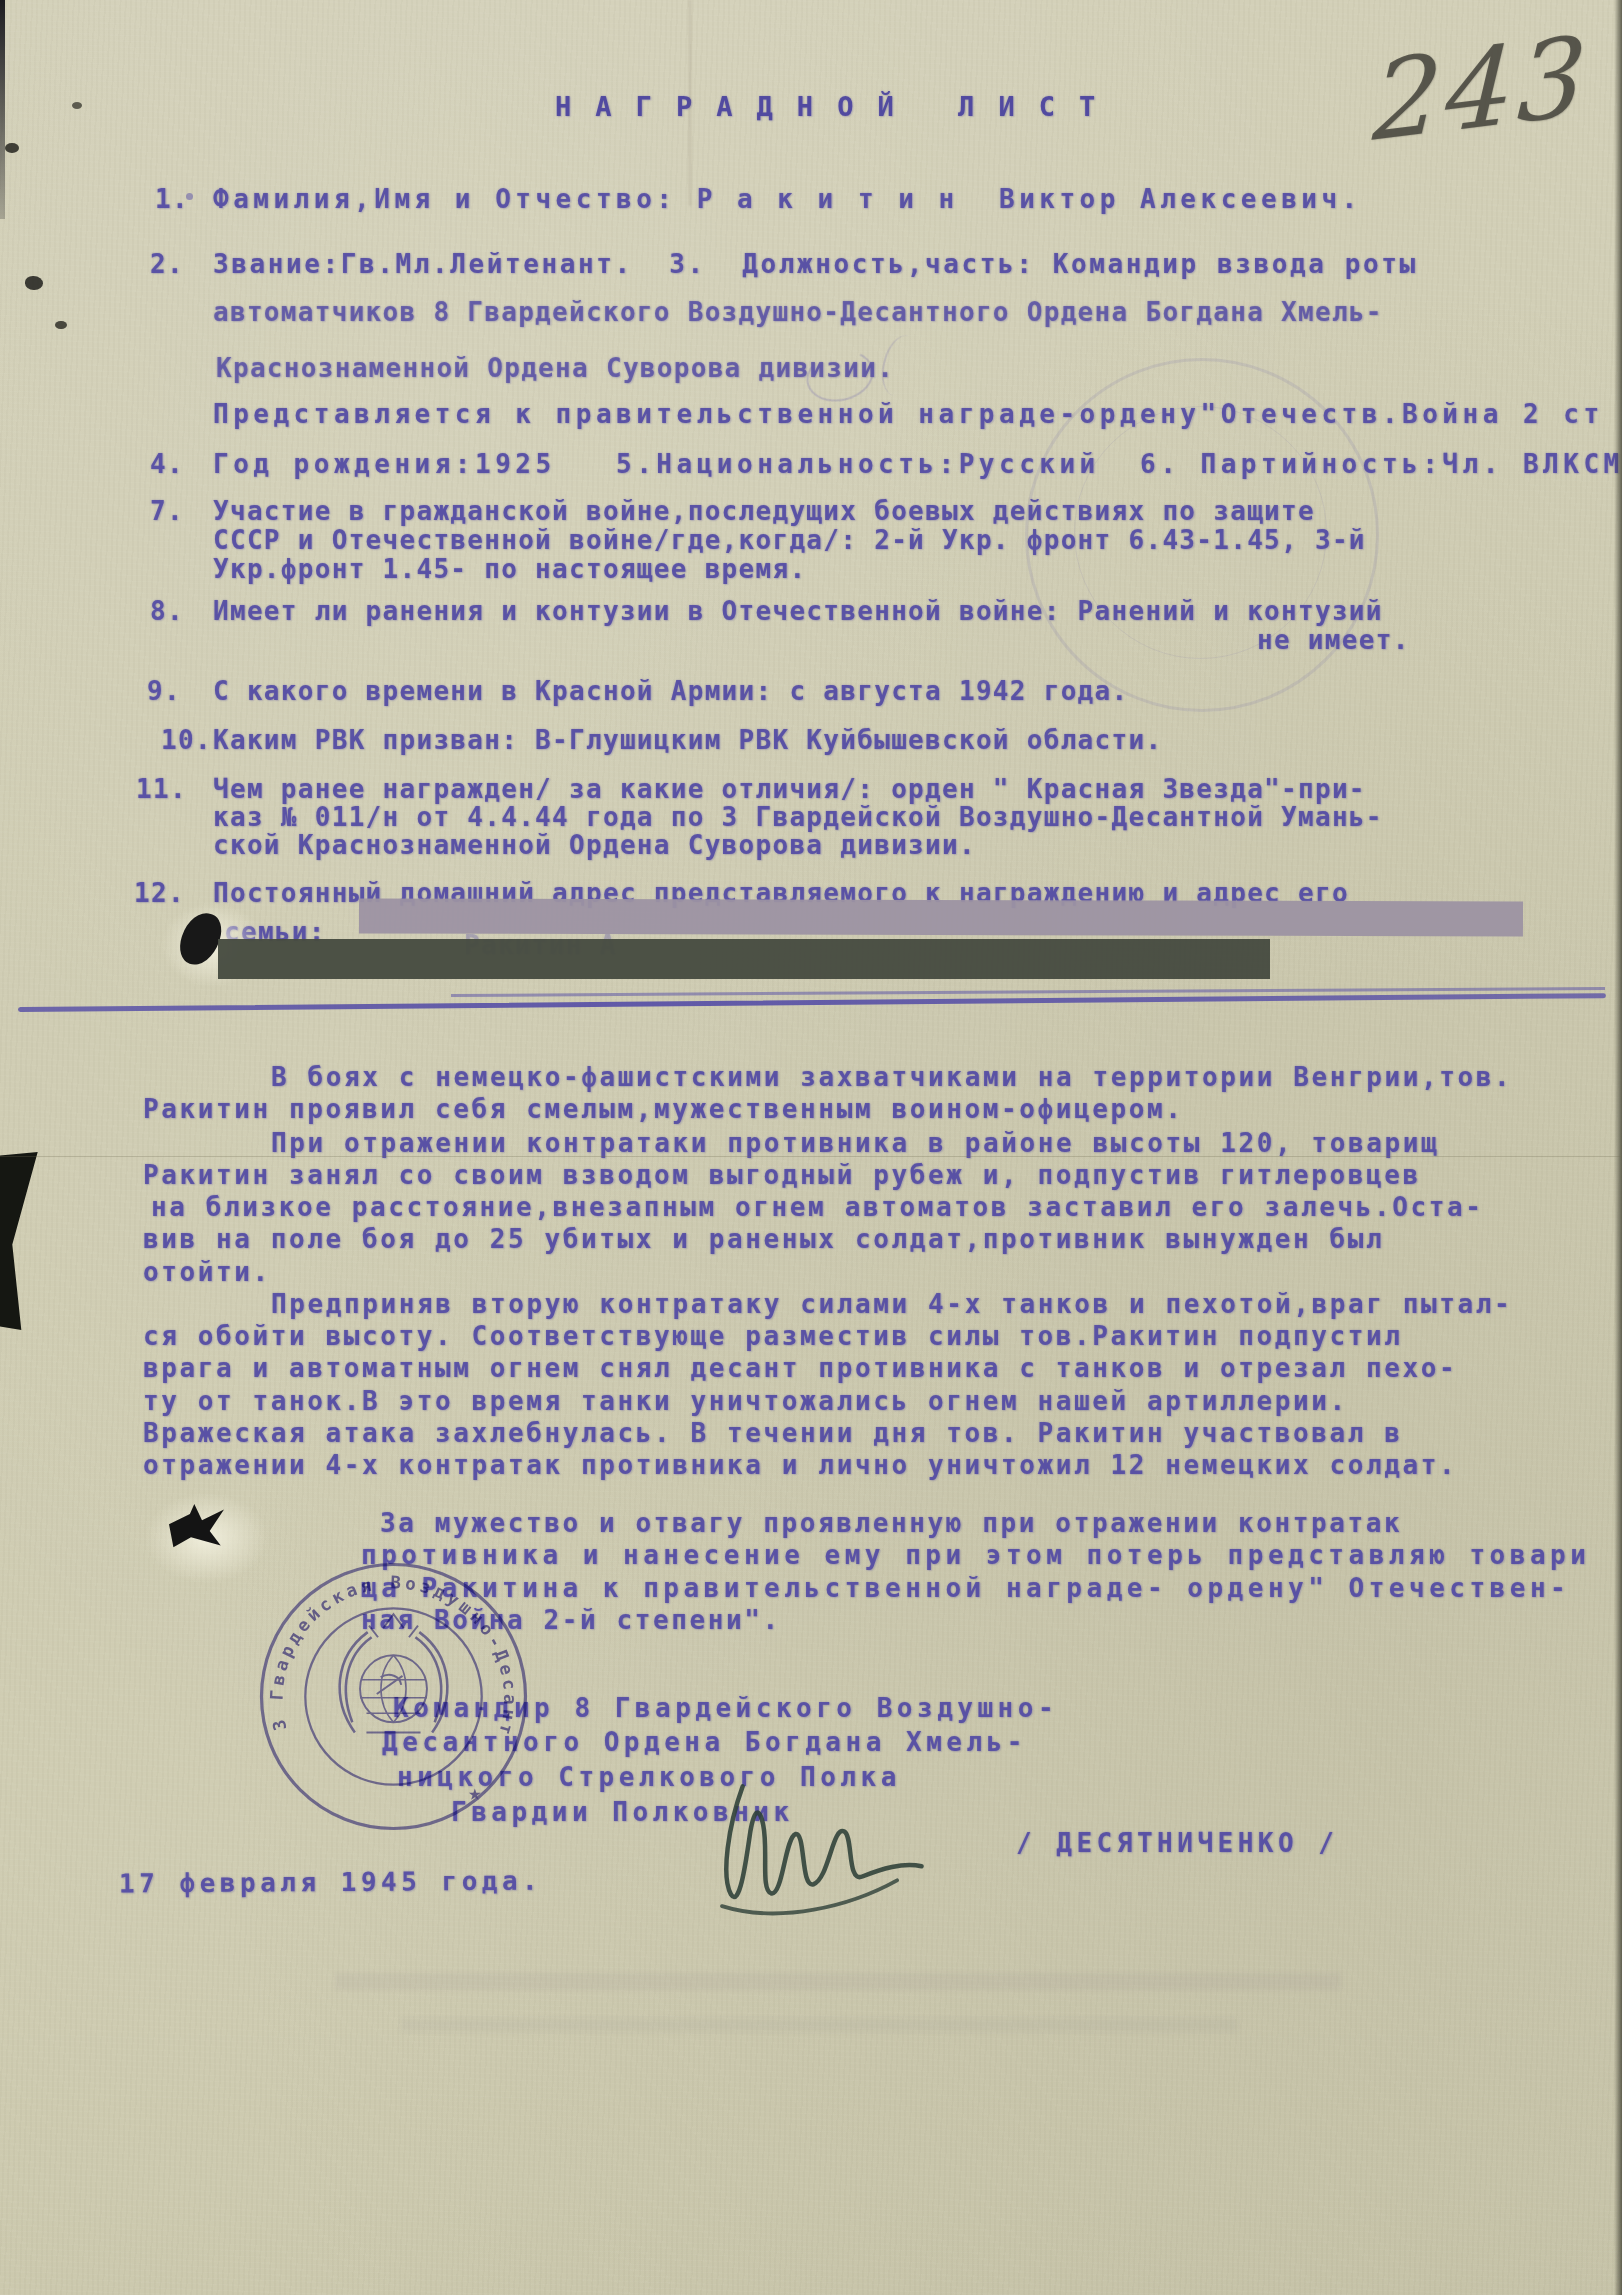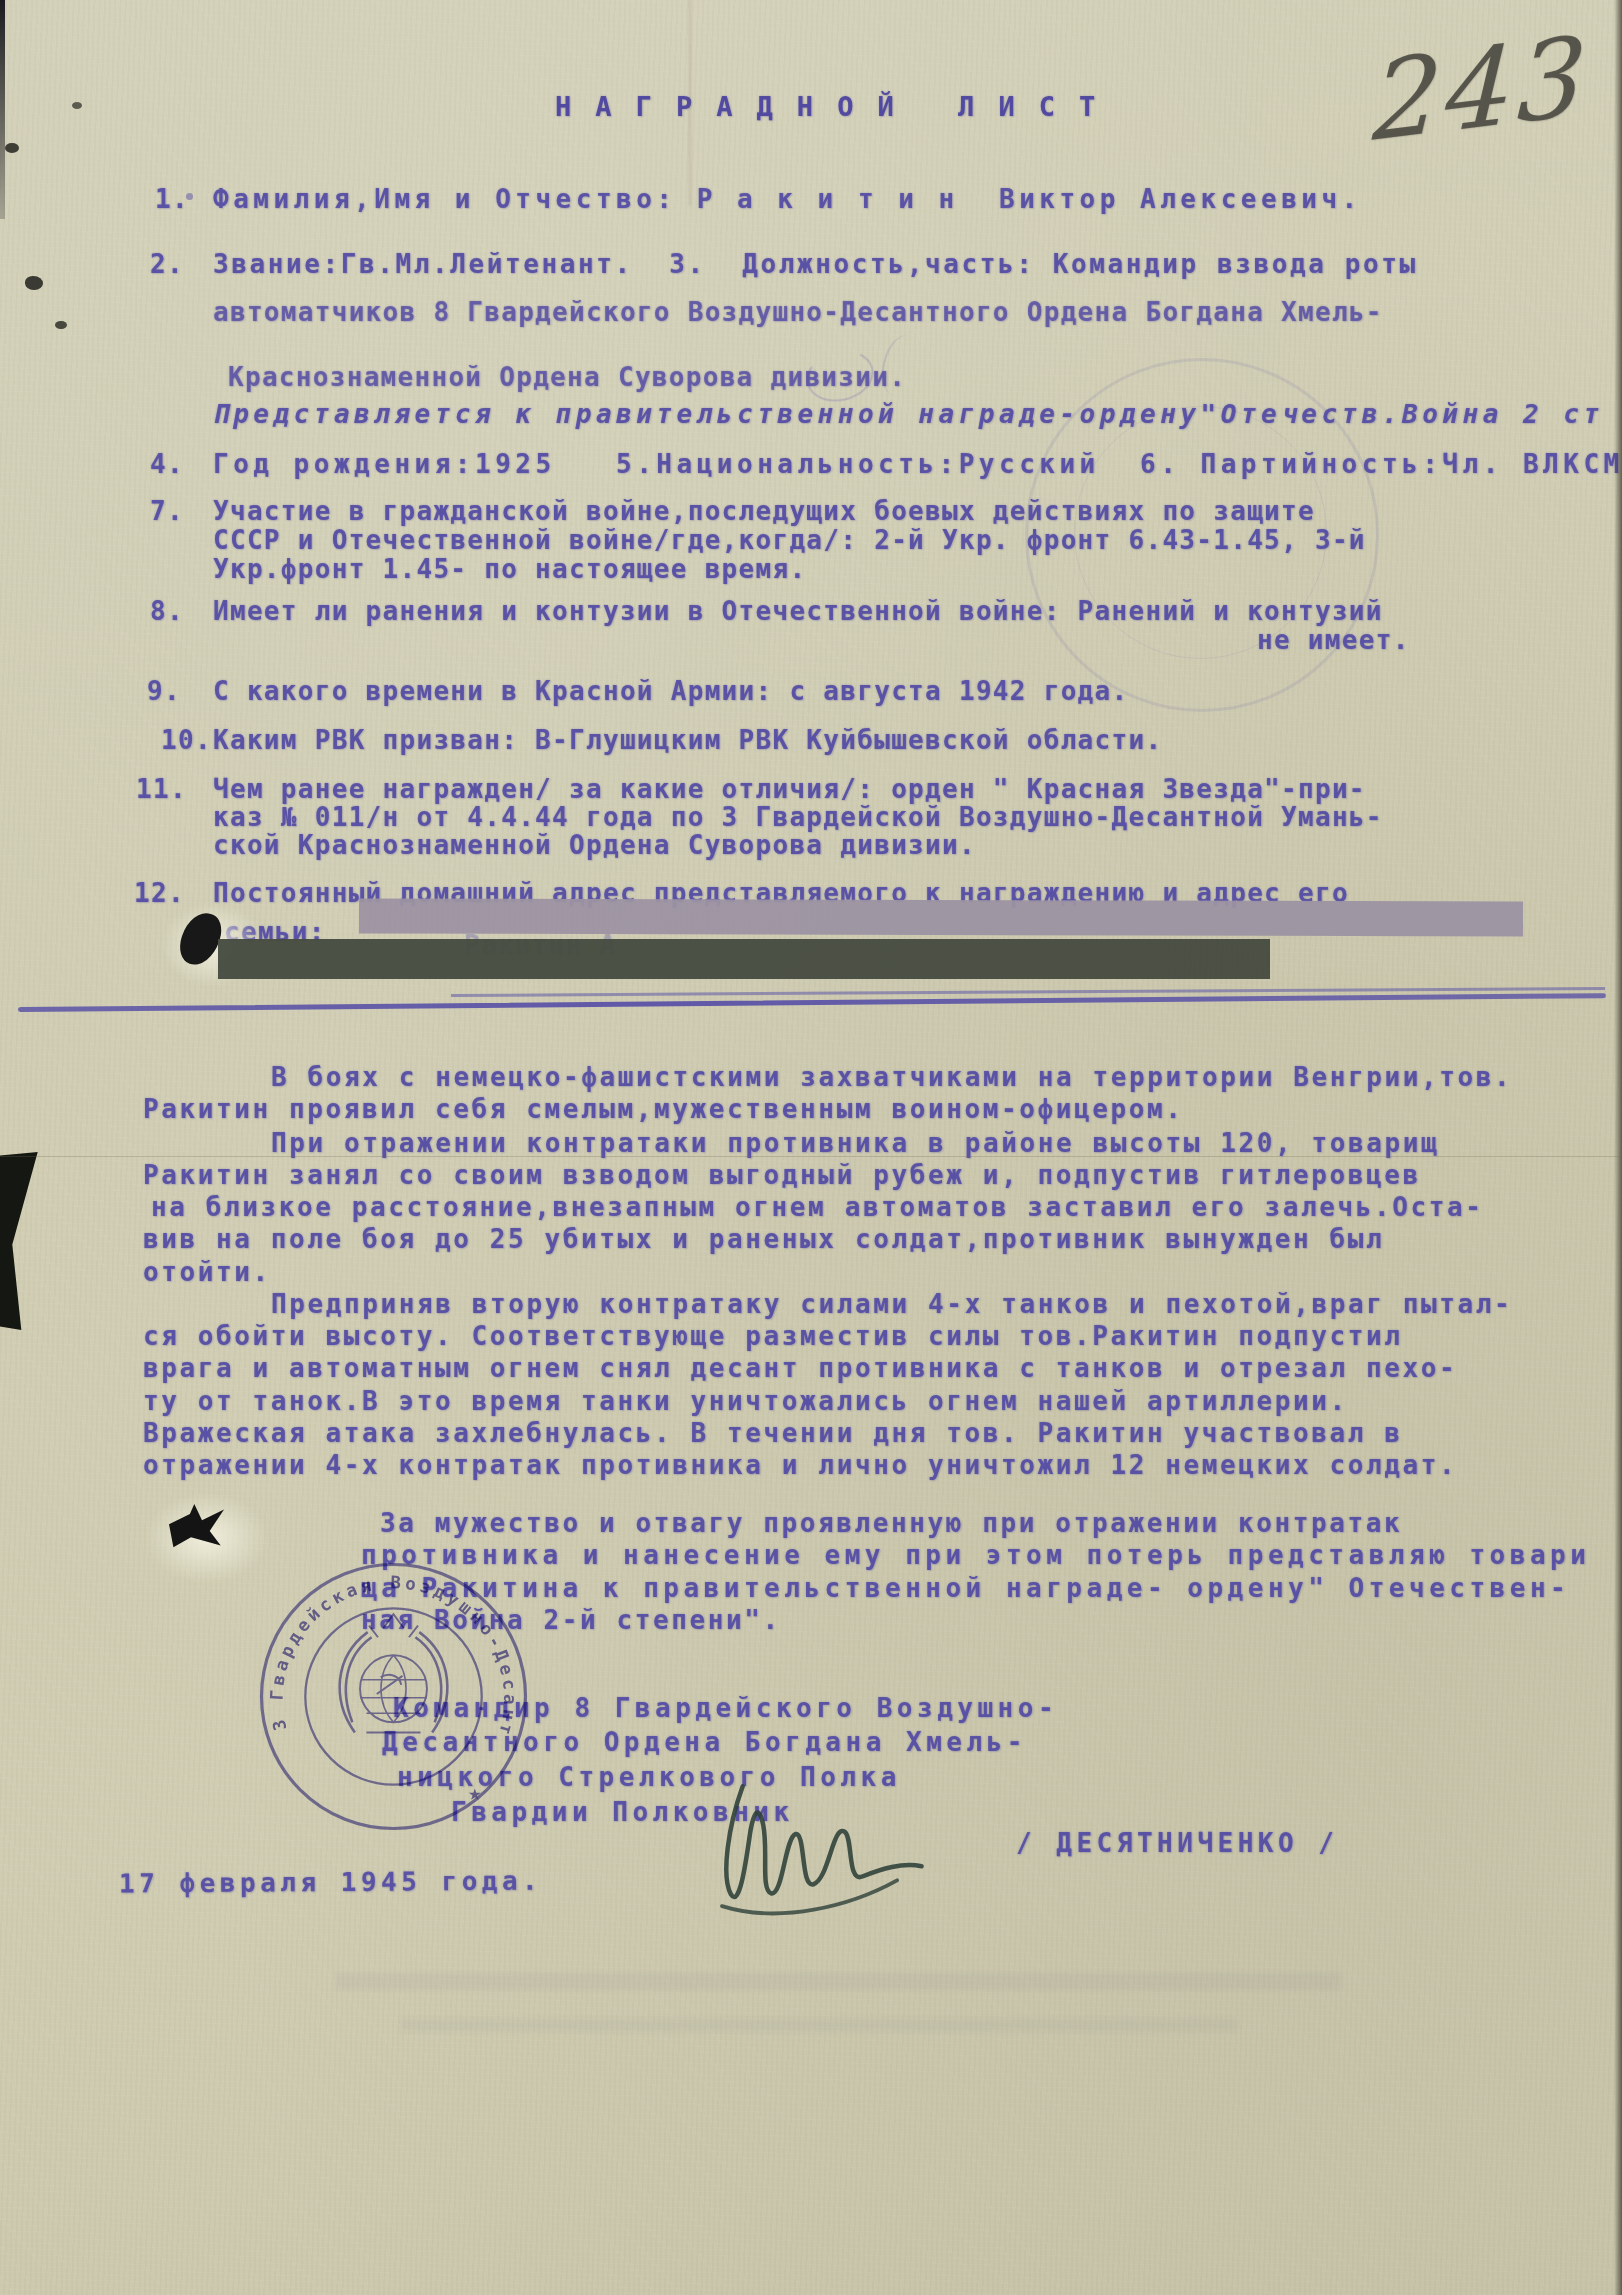--- a/index.html
+++ b/index.html
@@ -43,23 +43,23 @@
 
   <div class="t title" style="left:555px;top:94px;">Н А Г Р А Д Н О Й   Л И С Т</div>
 
   <div class="t" style="left:155px;top:186px;">1.</div>
   <div class="t w" style="left:213px;top:186px;text-align:right;">Фамилия,Имя и Отчество: Р а к и т и н  Виктор Алексеевич.</div>
 
   <div class="t" style="left:150px;top:251px;">2.</div>
   <div class="t m" style="left:213px;top:251px;">Звание:Гв.Мл.Лейтенант.  3.  Должность,часть: Командир взвода роты</div>
 
   <div class="t lt" style="left:213px;top:299px;">автоматчиков 8 Гвардейского Воздушно-Десантного Ордена Богдана Хмель-</div>
-  <div class="t lt" style="left:228px;top:355px;margin-top:9px;">Краснознаменной Ордена Суворова дивизии.</div>
+  <div class="t lt" style="left:216px;top:355px;">Краснознаменной Ордена Суворова дивизии.</div>
 
-  <div class="t w" style="left:213px;top:401px;font-style:italic;">Представляется к правительственной награде-ордену"Отечеств.Война 2 ст</div>
+  <div class="t w" style="left:213px;top:401px;">Представляется к правительственной награде-ордену"Отечеств.Война 2 ст</div>
 
   <div class="t" style="left:150px;top:451px;">4.</div>
   <div class="t w" style="left:213px;top:451px;">Год рождения:1925   5.Национальность:Русский  6. Партийность:Чл. ВЛКСМ</div>
 
   <div class="t" style="left:150px;top:498px;">7.</div>
   <div class="t" style="left:213px;top:498px;">Участие в гражданской войне,последущих боевых действиях по защите</div>
   <div class="t" style="left:213px;top:527px;">СССР и Отечественной войне/где,когда/: 2-й Укр. фронт 6.43-1.45, 3-й</div>
   <div class="t" style="left:213px;top:556px;">Укр.фронт 1.45- по настоящее время.</div>
 
   <div class="t" style="left:150px;top:598px;">8.</div>

